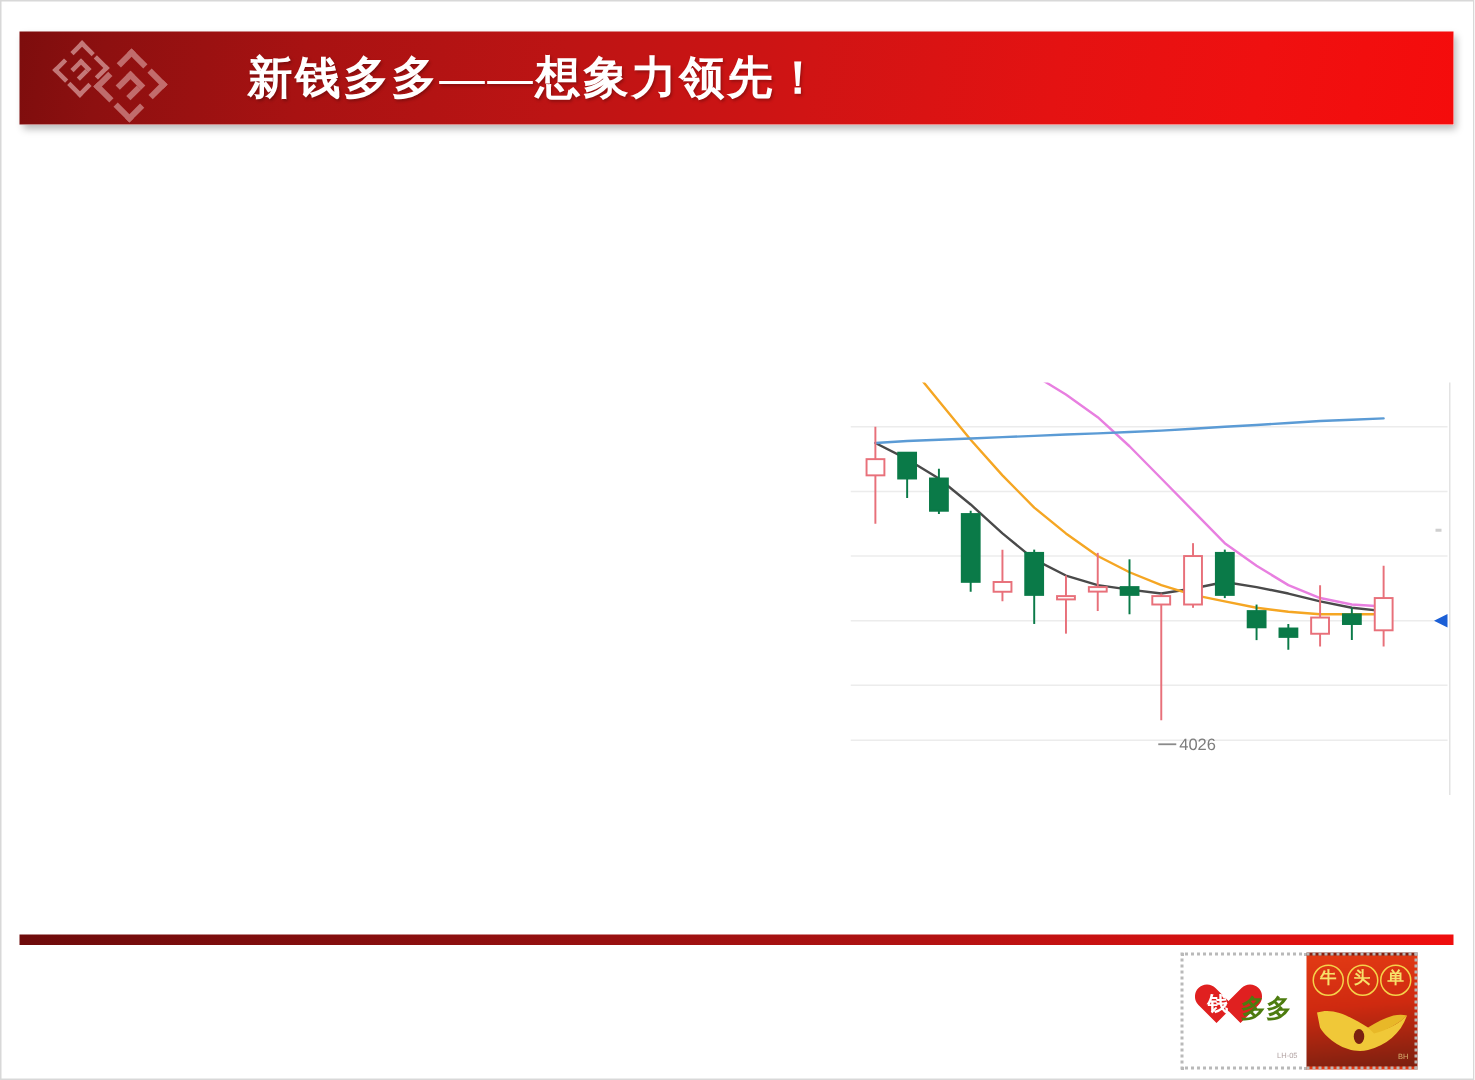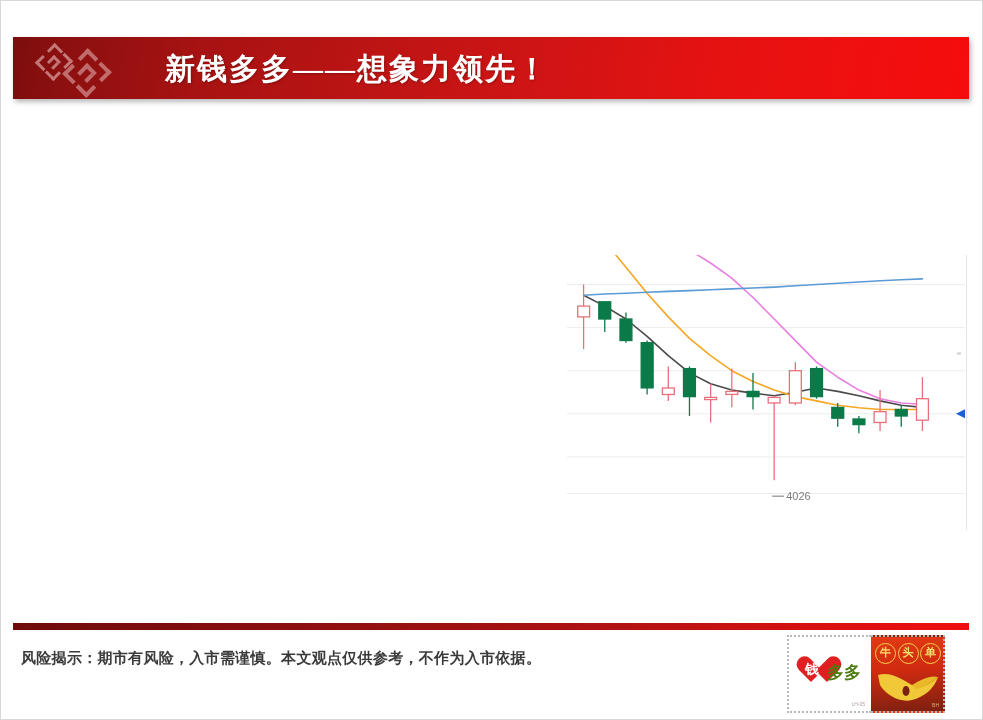--- a/index.html
+++ b/index.html
@@ -17,21 +17,21 @@
     background: #ffffff;
     overflow: hidden;
     box-sizing: border-box;
     border: 1px solid #d8d8d8;
   }
 
   
   #header-banner {
     position: absolute;
     left: 12px;
-    top: 36px;
+    top: 20px;
     width: 956px;
     height: 62px;
     background: linear-gradient(100deg,
         #7d0d0d 0%,
         #8d1010 6%,
         #a81212 20%,
         #bd1414 38%,
         #d01414 55%,
         #e41212 72%,
         #ef1010 86%,
@@ -346,21 +346,20 @@
         </g>
       <g id="marker-layer">
           <path d="M 398 154.3181818181818 L 398 163.3181818181818 L 389 158.8181818181818 Z" fill="#1b5fd6"></path>
           <rect x="390" y="97.49090909090908" width="4" height="2" fill="#cfcfcf"></rect>
         </g>
     </svg>
     <div id="chart-axis-right"></div>
   </div>
 
   <div id="footer-rule"></div>
-  <div id="footer-note">风险揭示：期市有风险，入市需谨慎。本文观点仅供参考，不作为入市依据。</div>
 
   <div id="footer-stamps">
     <div class="stamp stamp-perf" id="stamp-qdd">
       <div id="heart"></div>
       <div id="heart-char">钱</div>
       <div id="qdd-word">多多</div>
       <div id="qdd-code">LH-05</div>
     </div>
     <div class="stamp stamp-perf" id="stamp-ntd">
       <div id="ntd-circles">

